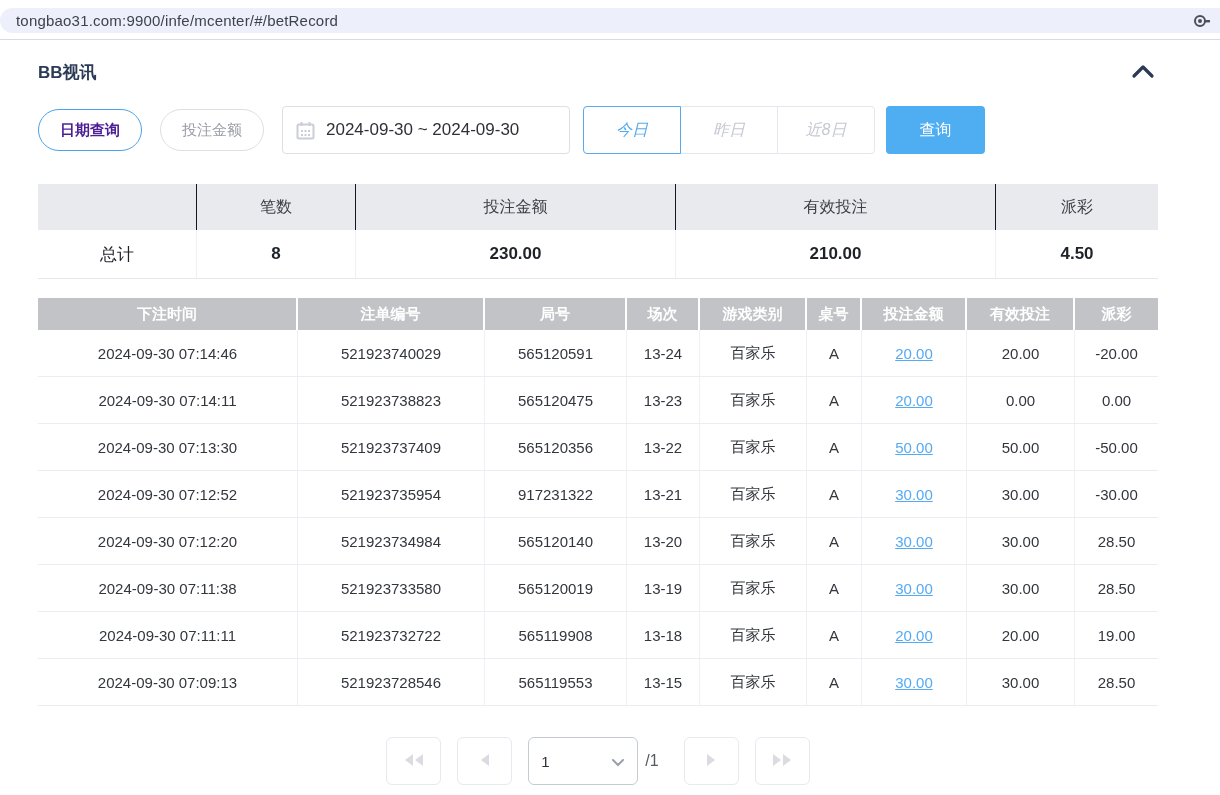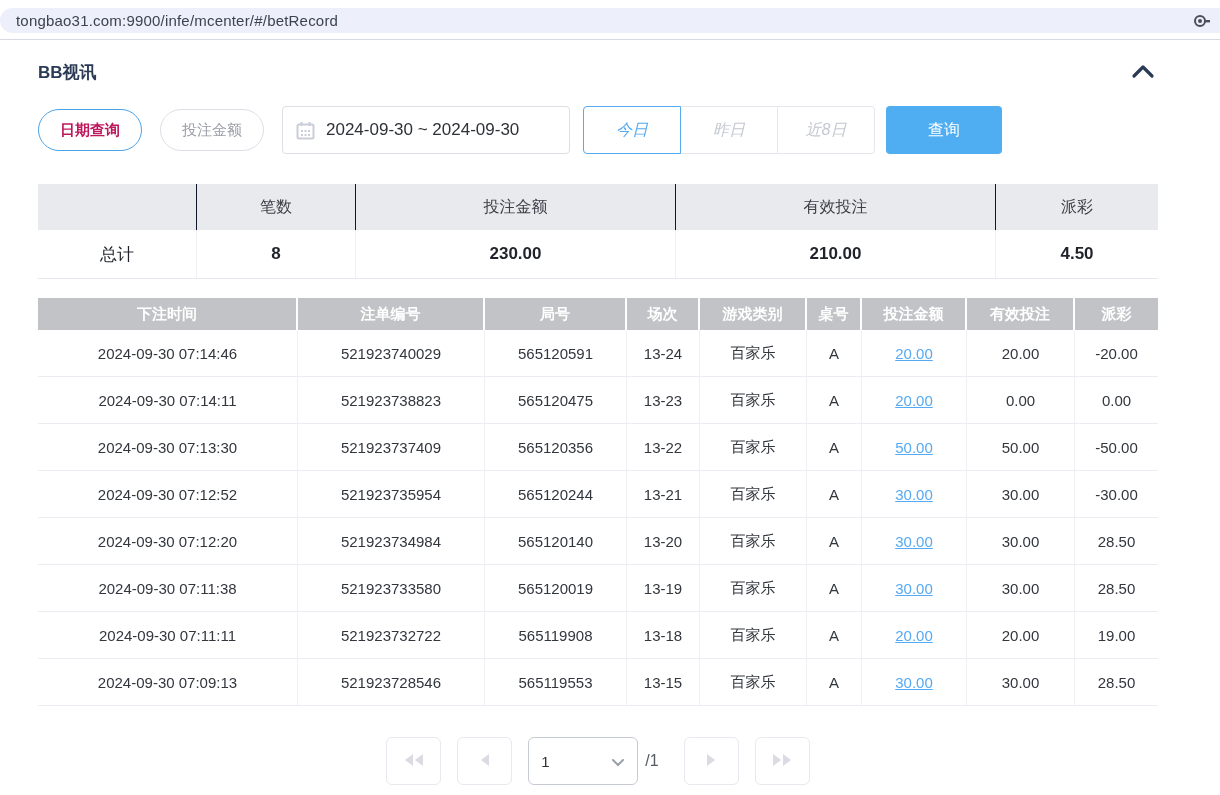--- a/index.html
+++ b/index.html
@@ -17,35 +17,35 @@
   
   .panel { padding:0 62px 0 38px; }
   .panel-head { margin-top:21px; display:flex; align-items:center; justify-content:space-between; }
   .panel-title { font-size:17px; font-weight:700; color:#2b3b55; }
   .collapse-btn { background:none; border:none; cursor:pointer; display:flex; padding:2px; }
 
   
   .filters { margin-top:22px; display:flex; align-items:center; }
   .pill { height:42px; padding:0 21px; border-radius:21px; background:#fff;
           font-size:15px; display:flex; align-items:center; cursor:pointer; }
-  .pill.active { border:1px solid #4ba4ea; color:#be185d; font-weight:700; }
+  .pill.active { border:1px solid #4ba4ea; color:#4c1d95; font-weight:700; }
   .pill.idle   { border:1px solid #dddfe6; color:#9a9da6; margin-left:18px; }
   .datebox { margin-left:18px; height:48px; width:288px; border:1px solid #dcdfe6;
              border-radius:4px; display:flex; align-items:center; padding:0 13px;
              font-size:17px; color:#2e3138; cursor:pointer; }
   .datebox .cal { margin-right:11px; display:flex; }
   .seg { display:flex; margin-left:13px;font-style:italic; }
   .seg-btn { width:98px; height:48px; background:#fff; font-size:16px; display:flex;
              align-items:center; justify-content:center; cursor:pointer;
              border:1px solid #e4e7ed; margin-left:-1px; }
   .seg-btn:first-child { margin-left:0; border-radius:4px 0 0 4px; }
   .seg-btn:last-child { border-radius:0 4px 4px 0; }
   .seg-btn.idle { color:#c4c8d0; }
   .seg-btn.active { border:1px solid #55aaf0; color:#55aaf0; position:relative; z-index:1; }
-  .search-btn { margin-left:11px; width:116px; height:48px; border:none; border-radius:4px;
+  .search-btn { margin-left:11px; width:99px; height:48px; border:none; border-radius:4px;
                 background:#4fadf2; color:#fff; font-size:16px; cursor:pointer; }
 
   
   .sum { margin-top:30px; }
   .row { display:flex; }
   .cell { display:flex; align-items:center; justify-content:center; }
   .sum-h .cell { height:46px; background:#e9eaee; font-size:16px; color:#3b3f46;
                  border-right:1px solid #0f172a; }
   .sum-h .cell:last-child { border-right:none; }
   .sum-b { border-bottom:1px solid #e6e8ee; }
@@ -202,21 +202,21 @@
           <div class="cell w5">A</div>
           <div class="cell w6">
             <span class="bet-link">50.00</span>
           </div>
           <div class="cell w7">50.00</div>
           <div class="cell w8 neg">-50.00</div>
         </div>
         <div class="row tbl-row">
           <div class="cell w0">2024-09-30 07:12:52</div>
           <div class="cell w1 c-id">521923735954</div>
-          <div class="cell w2 c-id">565120244</div>
+          <div class="cell w2 c-id">917231322</div>
           <div class="cell w3">13-21</div>
           <div class="cell w4">百家乐</div>
           <div class="cell w5">A</div>
           <div class="cell w6">
             <span class="bet-link">30.00</span>
           </div>
           <div class="cell w7">30.00</div>
           <div class="cell w8 neg">-30.00</div>
         </div>
         <div class="row tbl-row">

